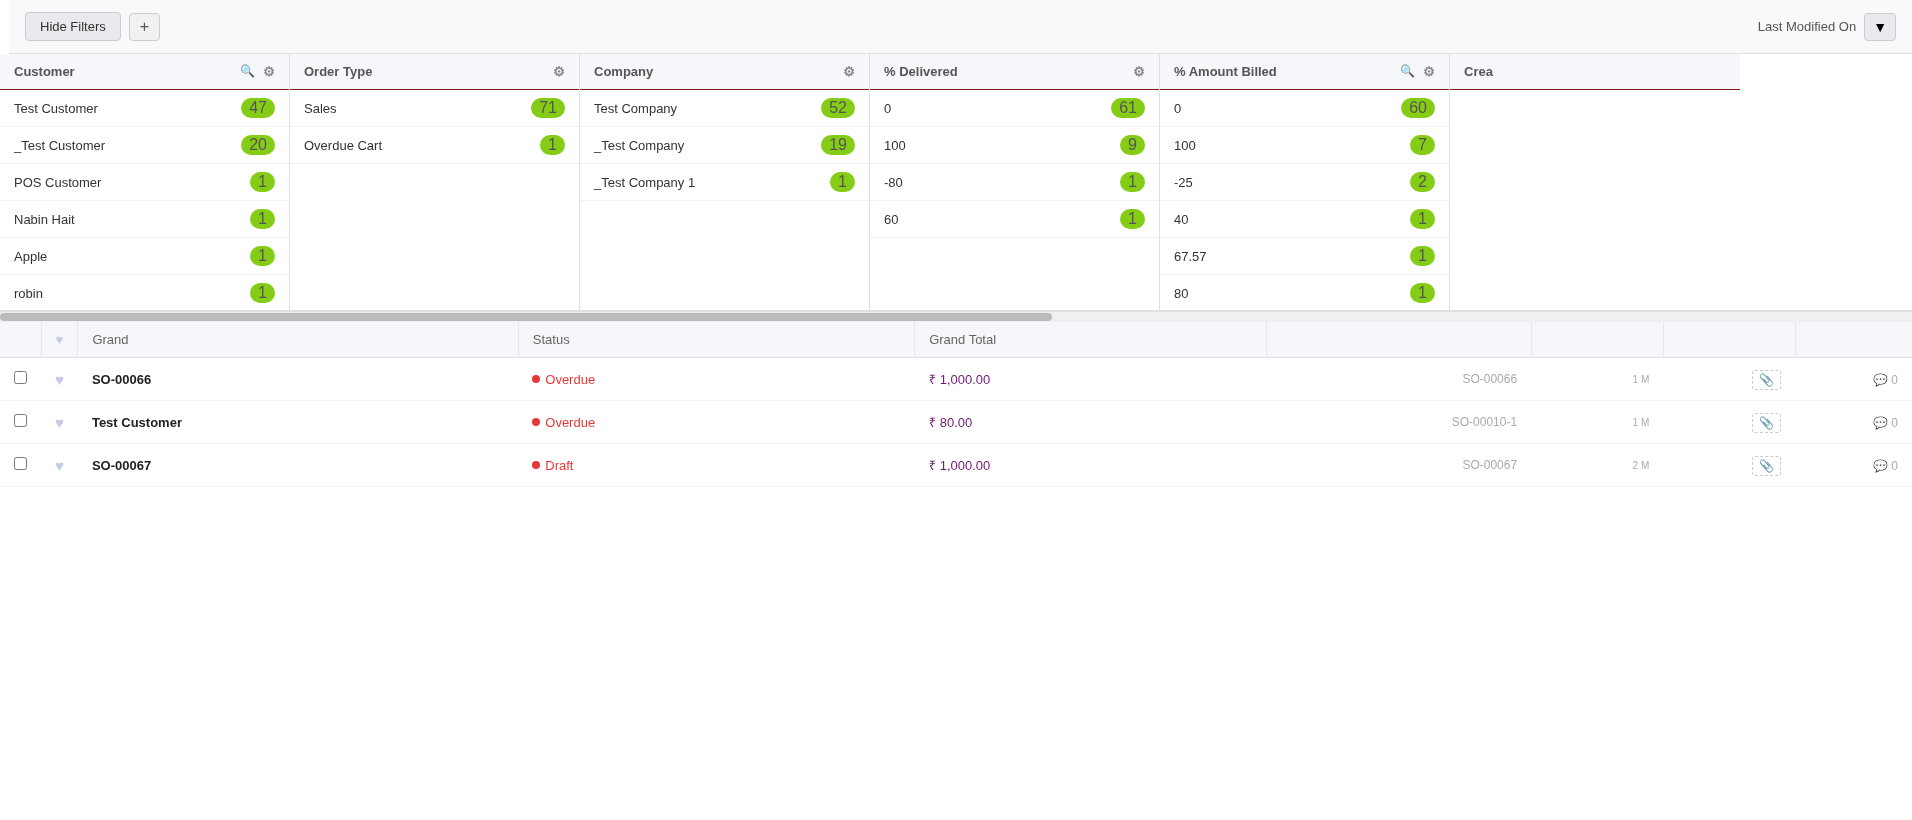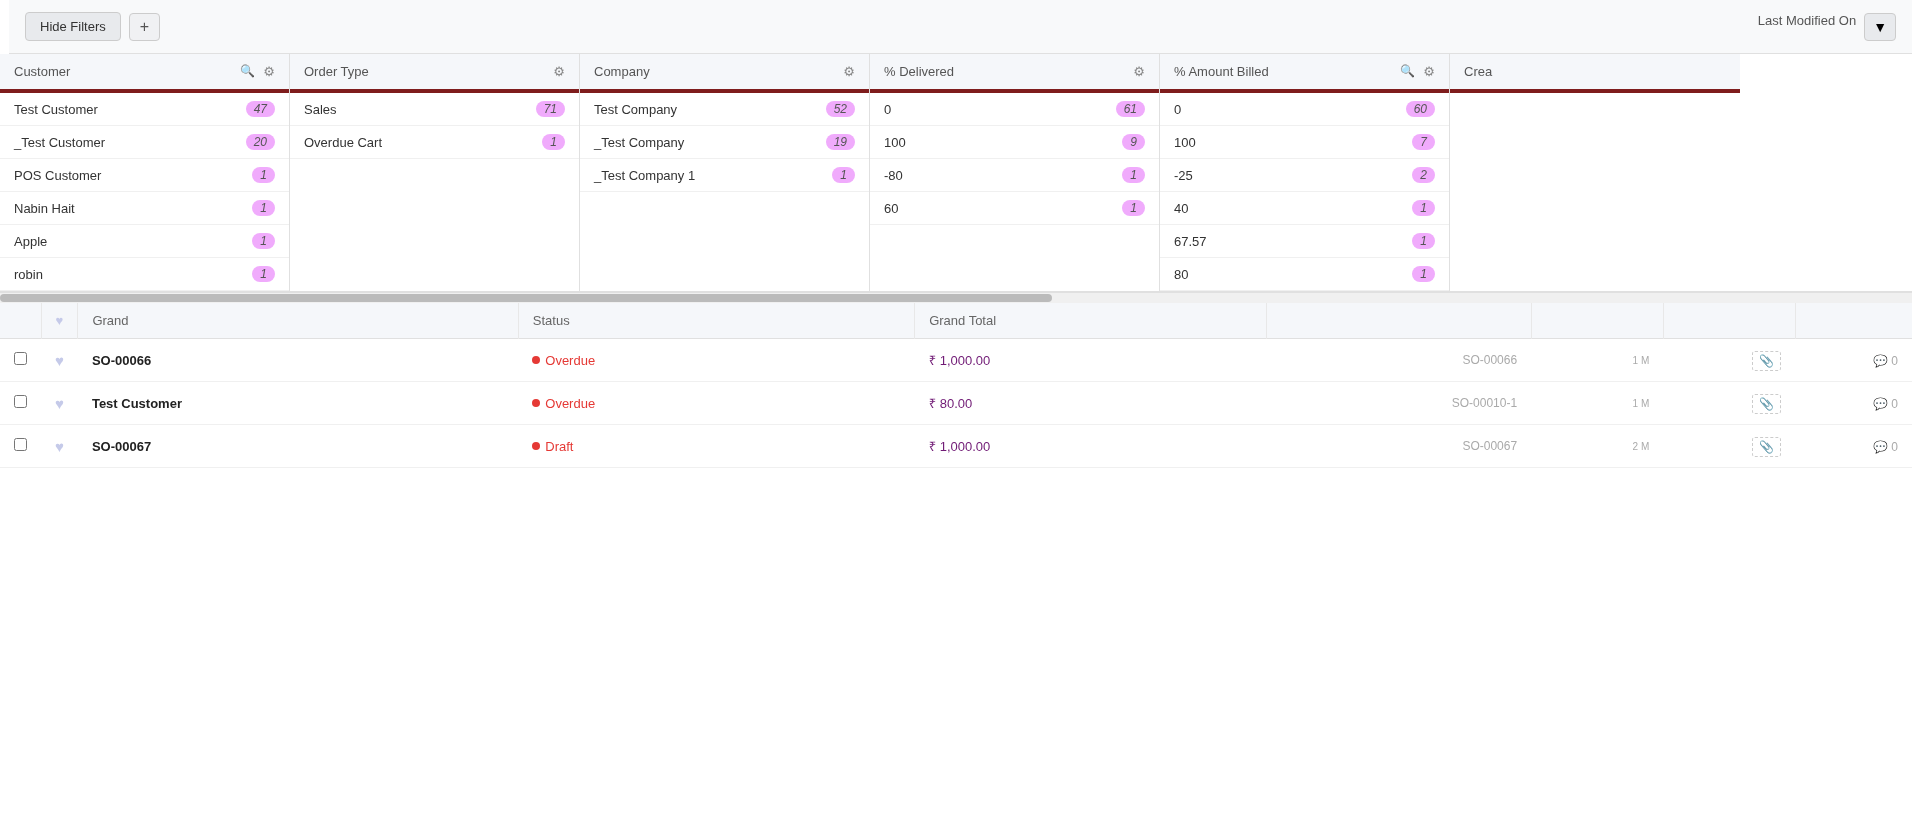--- a/index.html
+++ b/index.html
@@ -35,21 +35,21 @@
       border: 1px solid #ccc;
       border-radius: 4px;
       padding: 5px 10px;
       cursor: pointer;
       font-size: 16px;
       color: #555;
       line-height: 1;
     }
     .toolbar-right {
       display: flex;
-      align-items: flex-start;
+      align-items: center;
       gap: 8px;
       color: #555;
       font-size: 13px;
     }
     .sort-btn {
       background: #e8eaed;
       border: 1px solid #ccc;
       border-radius: 4px;
       padding: 5px 8px;
       cursor: pointer;
@@ -63,46 +63,45 @@
       flex-shrink: 0;
     }
     .filter-col:last-child { border-right: none; }
 
     .filter-header {
       display: flex;
       align-items: center;
       justify-content: space-between;
       padding: 10px 14px;
       background: #f5f7fa;
-      border-bottom: 4px solid #7f1d1d;
-      font-weight: 400;
+      border-bottom: 1px solid #7f1d1d;
+      font-weight: 700;
       color: #555;
     }
     .filter-header-icons { display: flex; gap: 8px; color: #888; cursor: pointer; }
 
     .filter-body {
       overflow-y: auto;
       max-height: 220px;
     }
     .filter-row {
       display: flex;
       align-items: center;
       justify-content: space-between;
       padding: 8px 14px;
       border-bottom: 1px solid #f0f0f0;
       cursor: pointer;
     }
     .filter-row-label { color: #333; }
     .filter-count {
-      background: #f0abfc;
+      background: #84cc16;
       border-radius: 10px;
       padding: 1px 8px;
-      font-size: 12px;
+      font-size: 16px;
       color: #555;
-      font-style: italic;
     }
 
     
     .results-table {
       width: 100%;
       border-collapse: collapse;
     }
     .results-table thead tr {
       background: #f5f7fa;
       border-bottom: 1px solid #e0e0e0;

